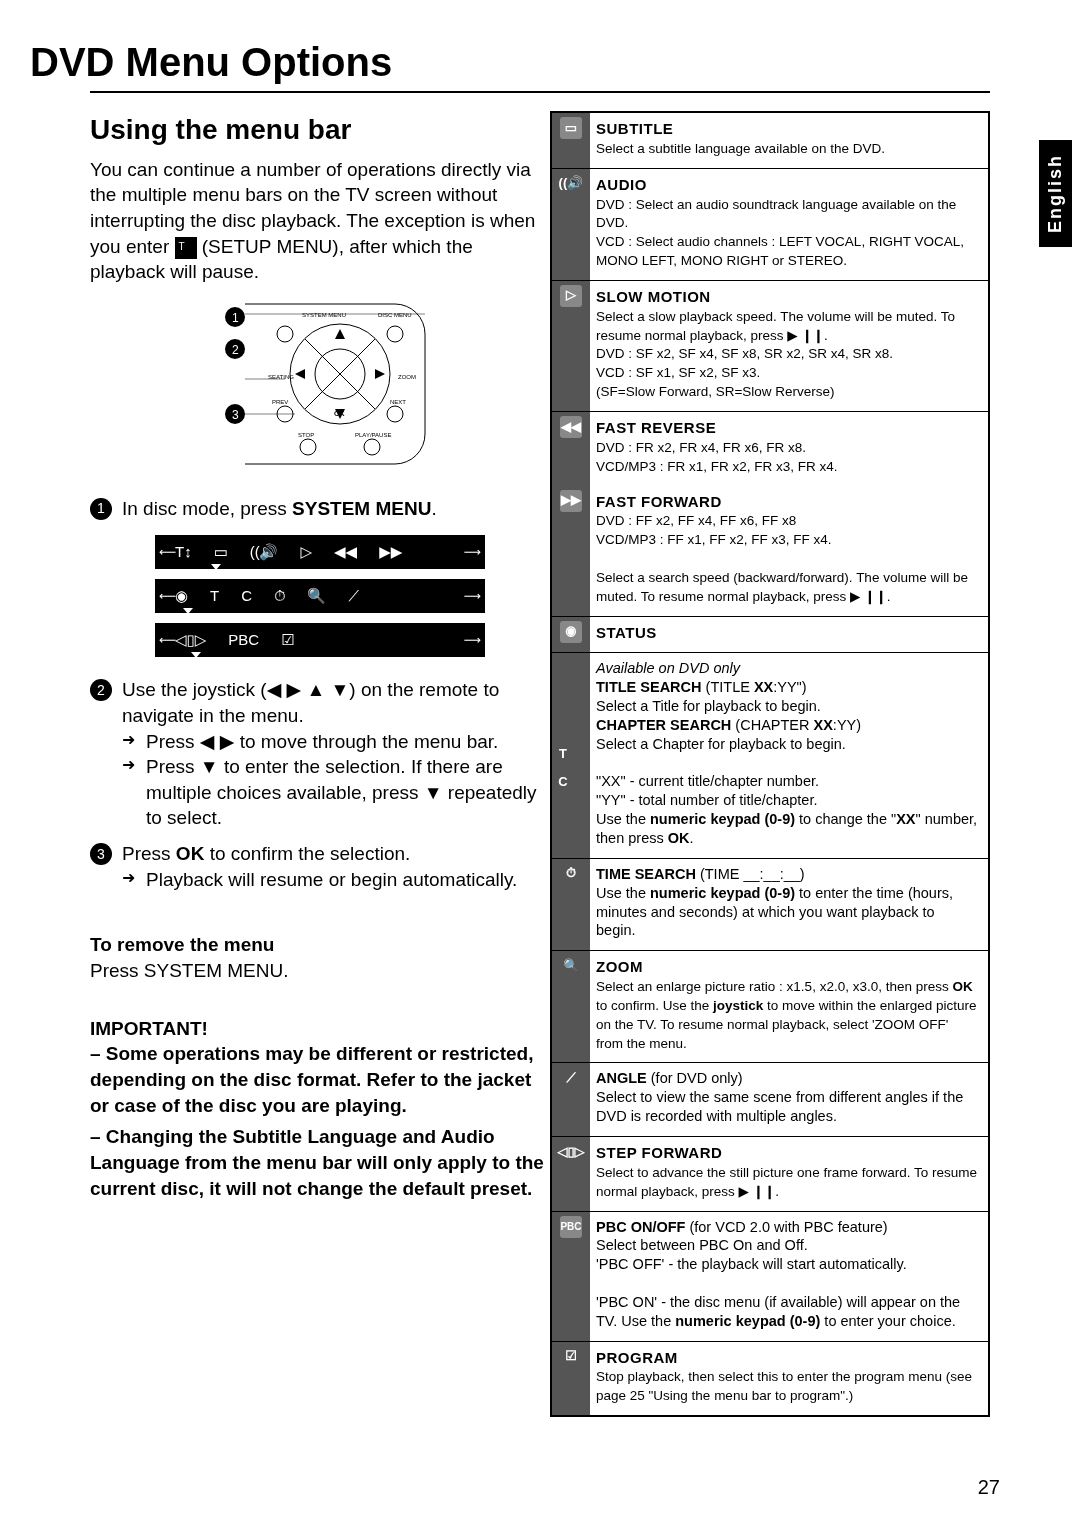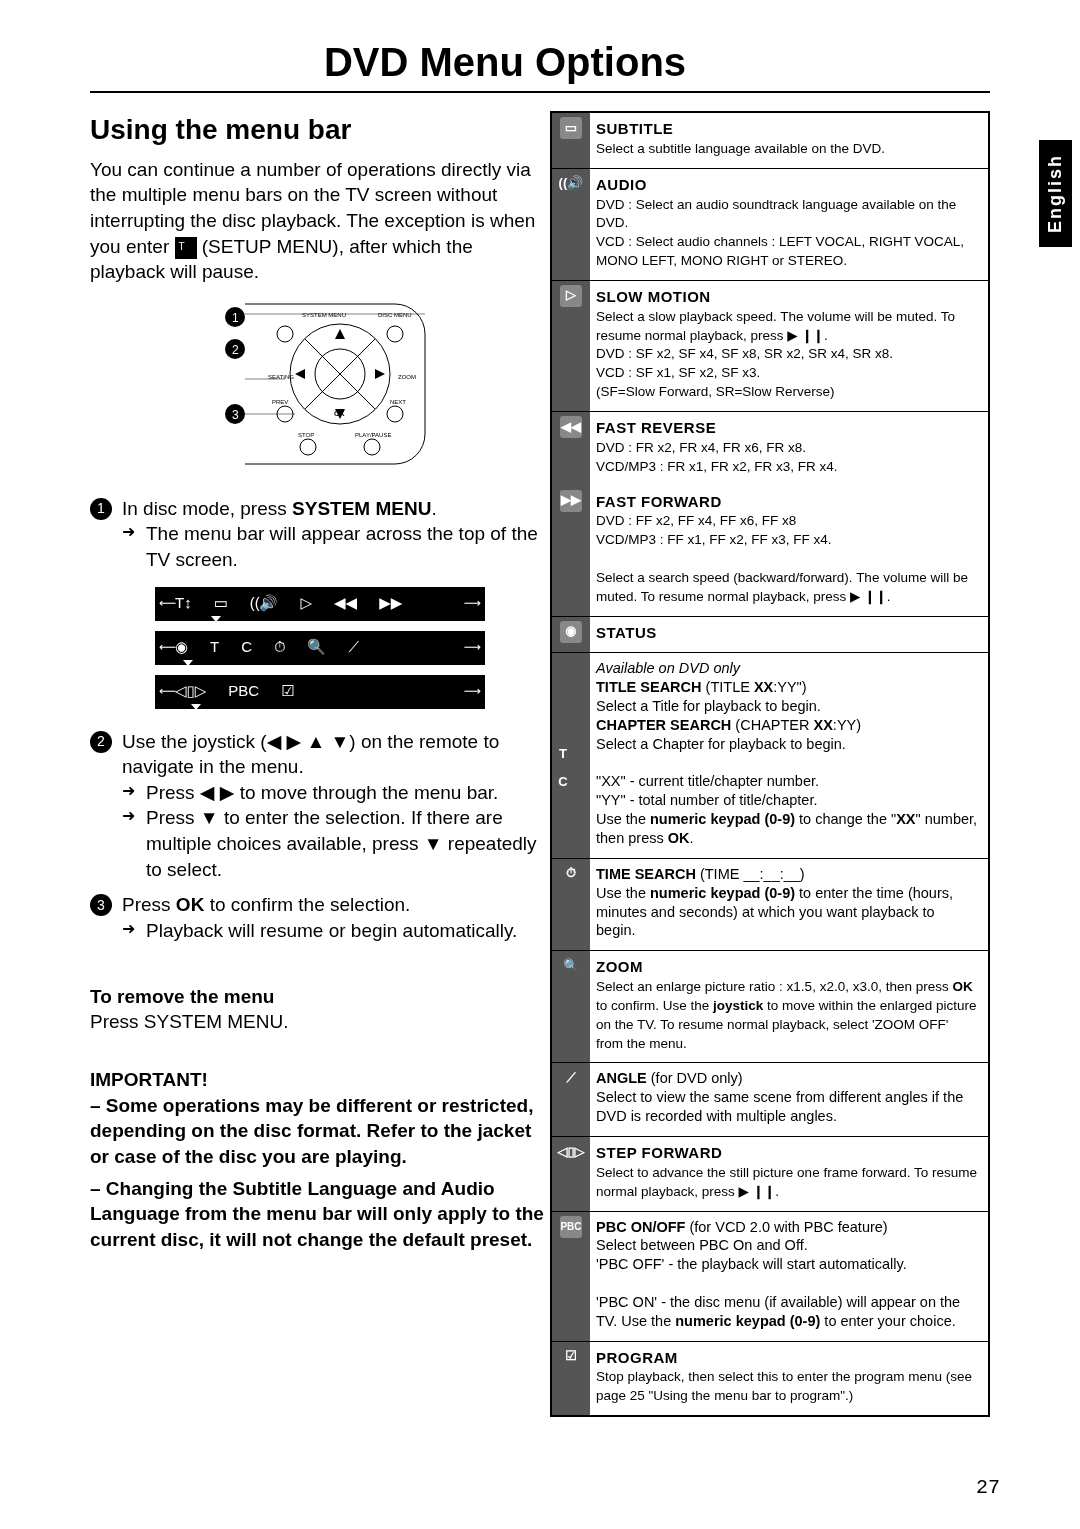--- a/index.html
+++ b/index.html
@@ -23,21 +23,21 @@
     background: #000;
     color: #fff;
     writing-mode: vertical-rl;
     transform: rotate(180deg);
     padding: 14px 6px;
     font-size: 18px;
     letter-spacing: 2px;
     font-weight: bold;
   }
   .page-title {
-    text-align: center;
+    text-align: left;
     font-size: 40px;
     font-weight: bold;
     margin: 0 60px 6px 0;
     padding-right: 10px;
   }
   .hr {
     border-top: 2px solid #000;
     margin: 0 60px 18px 60px;
   }
   .columns {
@@ -170,21 +170,20 @@
     font-variant: small-caps;
     font-size: 15px;
   }
   .opt-body .sm{font-size:13.5px;}
   .italic{font-style:italic;}
   .page-num{
     position:absolute;
     right: 80px;
     bottom: 30px;
     font-size: 20px;
-    font-family: Liberation Mono, monospace;
   }
   .sym-txt{background:none !important;color:#fff;font-size:20px;}
 </style>
 </head>
 <body>
 
 <div class="page">
   <div class="lang-tab">English</div>
 
   <h1 class="page-title">DVD Menu Options</h1>
@@ -240,21 +239,20 @@
             <text x="42" y="55" fill="#fff" font-size="12">2</text>
           <circle cx="45" cy="115" r="10" fill="#000"></circle>
             <text x="42" y="120" fill="#fff" font-size="12">3</text>
         </svg>
       </div>
 
       <div class="num-step">
         <span class="circ">1</span>
         <div>
           <span>In disc mode, press </span><span class="bold">SYSTEM MENU</span><span>.</span>
-          <div class="arrow-line">The menu bar will appear across the top of the TV screen.</div>
         </div>
       </div>
 
       <div class="menubar-img">
         <div class="bar-row">
           <span>T↕</span>
             <span>▭</span>
             <span>((🔊</span>
             <span>▷</span>
             <span>◀◀</span>

